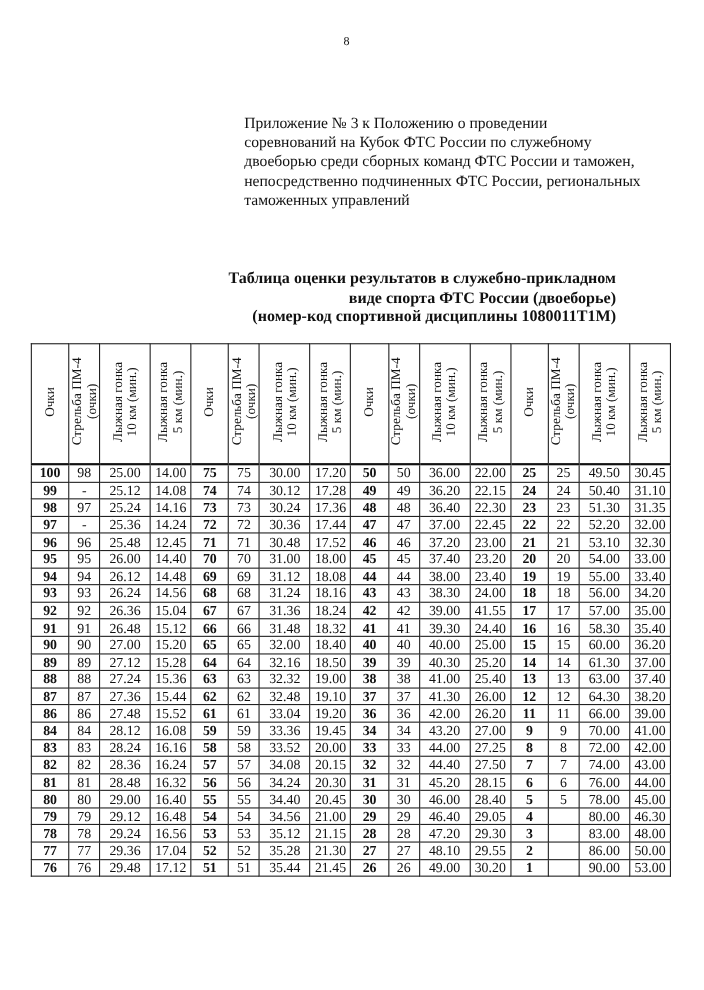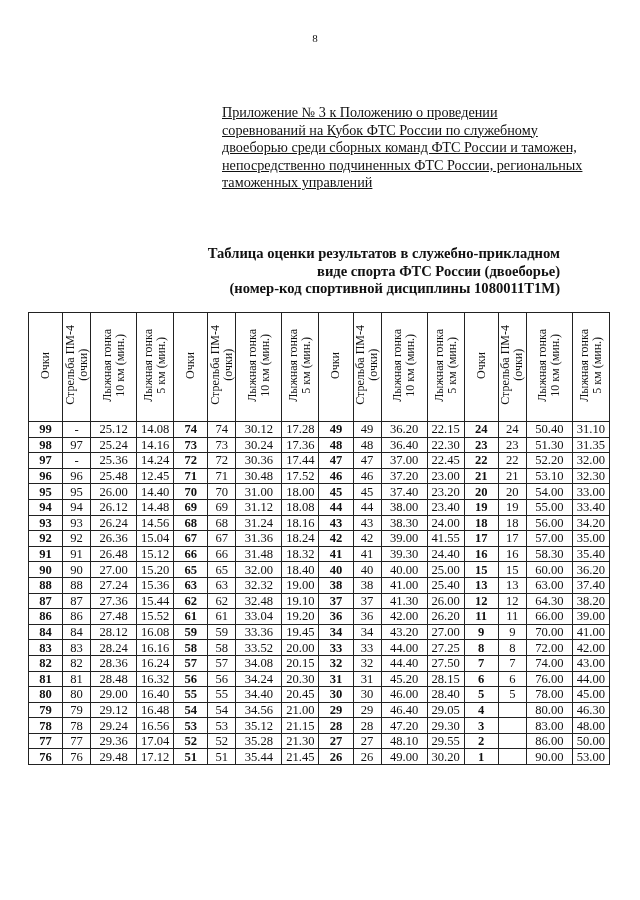--- a/index.html
+++ b/index.html
@@ -6,21 +6,21 @@
     body {
       width: 640px; height: 900px; position: relative; overflow: hidden;
       font-family: "Liberation Serif", "DejaVu Serif", serif; color: #111;
     }
     .page-number {
       position: absolute; top: 32px; left: 300px; width: 30px; text-align: center;
       font-size: 11px;
     }
     .appendix {
       position: absolute; top: 104px; left: 222px; width: 410px;
-      font-size: 14.2px; line-height: 17.5px; white-space: pre-line; text-decoration: underline;
+      font-size: 14.2px; line-height: 17.5px; white-space: pre-line;
     }
     .table-title {
       position: absolute; top: 245px; left: 60px; width: 500px; text-align: right;
       font-weight: bold; font-size: 14.6px; line-height: 17.5px; white-space: pre-line;
     }
     table.score {
       position: absolute; top: 312px; left: 28px;
       border-collapse: collapse; table-layout: fixed; width: 582px;
     }
     table.score th, table.score td {
@@ -97,20 +97,38 @@
         <th><span class="vert">Очки</span></th>
         <th><span class="vert">Стрельба  ПМ-4
 (очки)</span></th>
         <th><span class="vert">Лыжная гонка
 10 км (мин.)</span></th>
         <th><span class="vert">Лыжная гонка
 5 км (мин.)</span></th>
       </tr>
   </thead>
   <tbody id="table-body">
+      <tr class="first-row">
+        <td class="pts">100</td>
+        <td>98</td>
+        <td>25.00</td>
+        <td>14.00</td>
+        <td class="pts">75</td>
+        <td>75</td>
+        <td>30.00</td>
+        <td>17.20</td>
+        <td class="pts">50</td>
+        <td>50</td>
+        <td>36.00</td>
+        <td>22.00</td>
+        <td class="pts">25</td>
+        <td>25</td>
+        <td>49.50</td>
+        <td>30.45</td>
+      </tr>
       <tr>
         <td class="pts">99</td>
         <td>-</td>
         <td>25.12</td>
         <td>14.08</td>
         <td class="pts">74</td>
         <td>74</td>
         <td>30.12</td>
         <td>17.28</td>
         <td class="pts">49</td>
@@ -278,20 +296,38 @@
         <td class="pts">40</td>
         <td>40</td>
         <td>40.00</td>
         <td>25.00</td>
         <td class="pts">15</td>
         <td>15</td>
         <td>60.00</td>
         <td>36.20</td>
       </tr>
       <tr>
+        <td class="pts">89</td>
+        <td>89</td>
+        <td>27.12</td>
+        <td>15.28</td>
+        <td class="pts">64</td>
+        <td>64</td>
+        <td>32.16</td>
+        <td>18.50</td>
+        <td class="pts">39</td>
+        <td>39</td>
+        <td>40.30</td>
+        <td>25.20</td>
+        <td class="pts">14</td>
+        <td>14</td>
+        <td>61.30</td>
+        <td>37.00</td>
+      </tr>
+      <tr>
         <td class="pts">88</td>
         <td>88</td>
         <td>27.24</td>
         <td>15.36</td>
         <td class="pts">63</td>
         <td>63</td>
         <td>32.32</td>
         <td>19.00</td>
         <td class="pts">38</td>
         <td>38</td>

